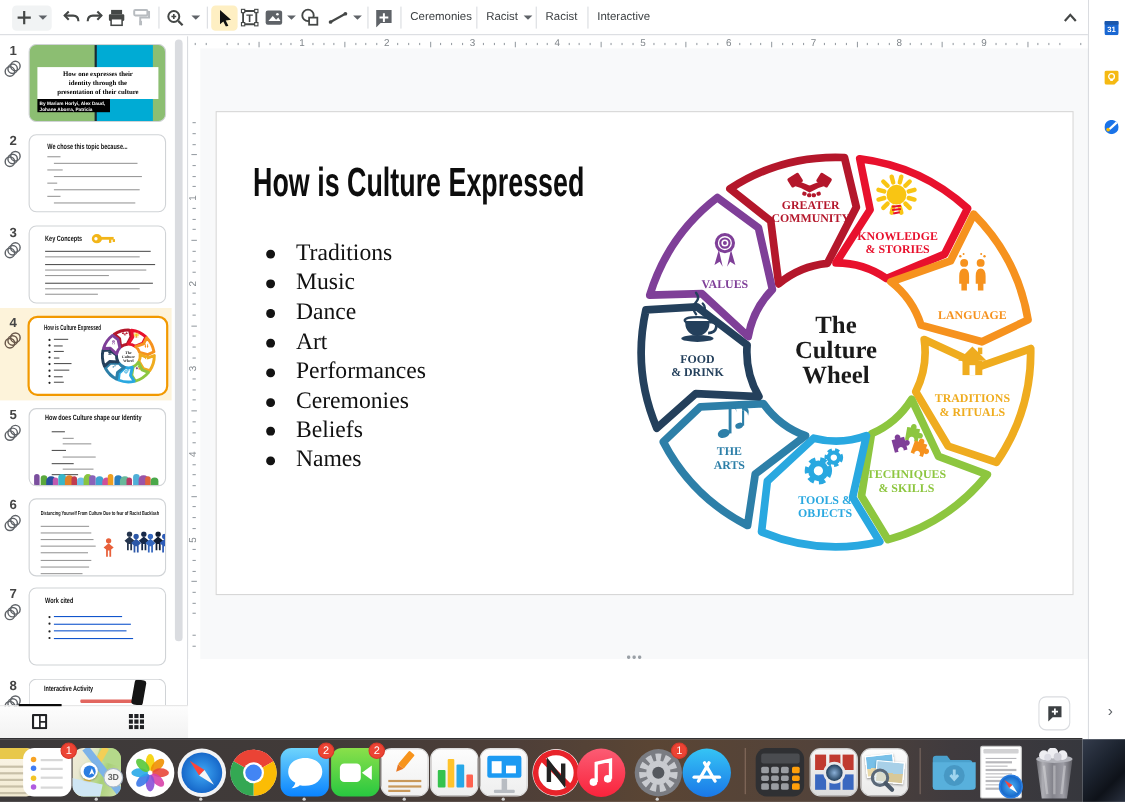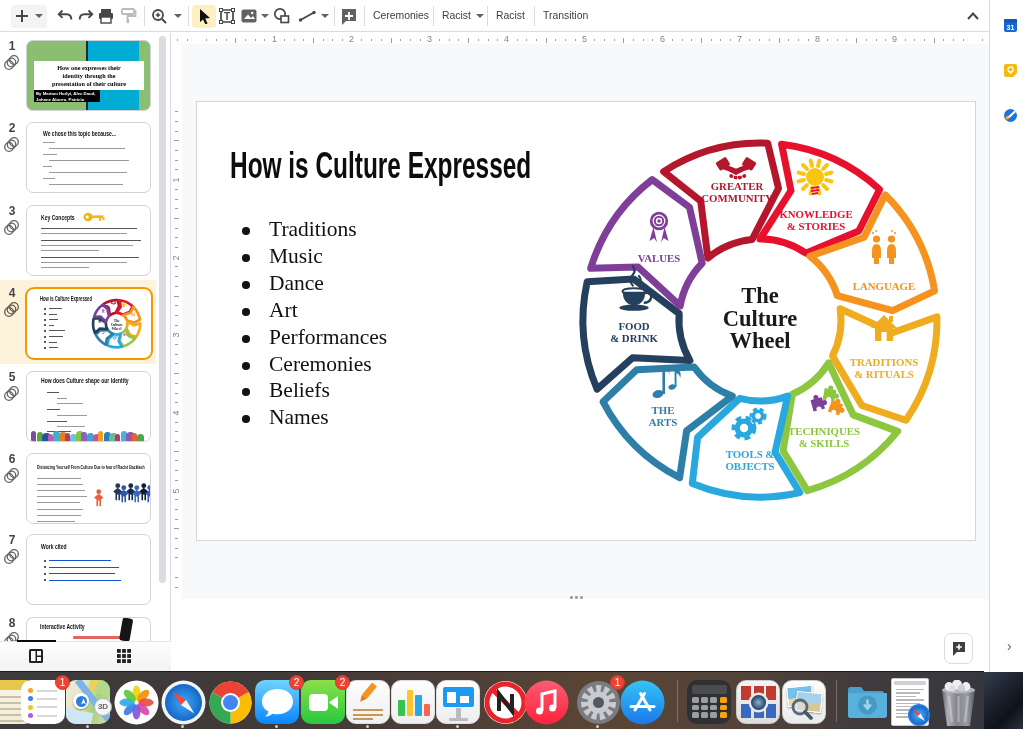--- a/index.html
+++ b/index.html
@@ -120,21 +120,21 @@
         <path d="M9 5v8M5 9h8" stroke="#fff" stroke-width="1.8"></path>
       </svg>
   <div class="tsep" style="left:364px"></div>
   <div class="ttxt" style="left:373px">Ceremonies</div>
   <div class="tsep" style="left:433px"></div>
   <div class="ttxt" style="left:442px">Racist</div>
   <div class="caret" style="left:476px;top:14px"></div>
   <div class="tsep" style="left:487px"></div>
   <div class="ttxt" style="left:496px">Racist</div>
   <div class="tsep" style="left:534px"></div>
-  <div class="ttxt" style="left:543px">Transition</div>
+  <div class="ttxt" style="left:543px">Interactive</div>
   <svg class="abs" style="left:966px;top:10px" width="14" height="12">
         <path d="M2 9 L7 3.5 L12 9" fill="none" stroke="#444746" stroke-width="2"></path>
       </svg>
 </div>
 <div id="hruler">
       <div class="tick" style="left:6.1px;top:5.8px;width:1px;height:2.5px"></div>
       <div class="tick" style="left:15.8px;top:5.8px;width:1px;height:2.5px"></div>
       <div class="tick" style="left:35.2px;top:5.8px;width:1px;height:2.5px"></div>
       <div class="tick" style="left:44.9px;top:5.8px;width:1px;height:2.5px"></div>
       <div class="tick" style="left:54.6px;top:5.8px;width:1px;height:2.5px"></div>

